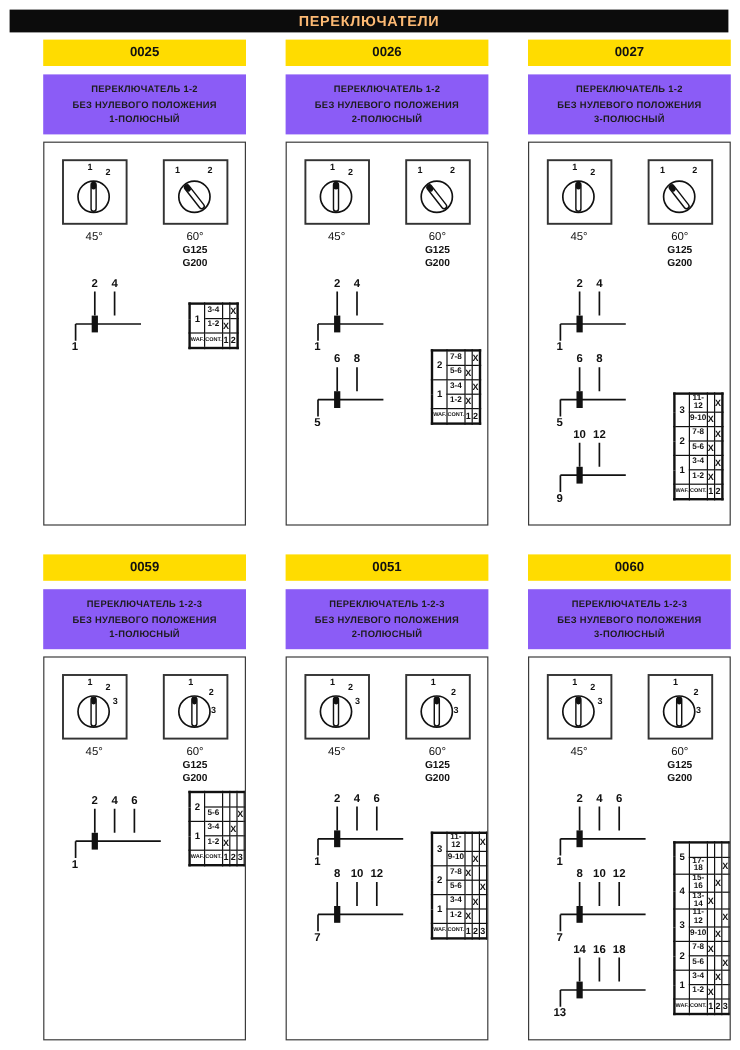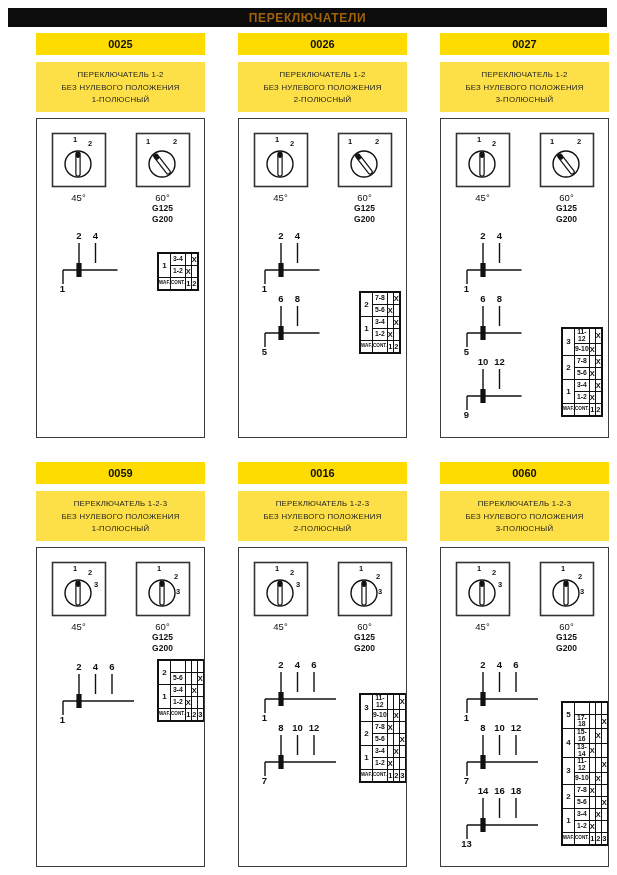--- a/index.html
+++ b/index.html
@@ -1,24 +1,24 @@
 <!DOCTYPE html>
 <html><head>
 <meta charset="utf-8">
 <style>
   html,body{margin:0;padding:0;background:#fff;}
   body{width:617px;height:875px;position:relative;font-family:"Liberation Sans",sans-serif;color:#111;}
-  .title-bar{position:absolute;left:8px;top:8px;width:599px;height:19px;background:#0c0c0c;color:#a16207;
+  .title-bar{position:absolute;left:8px;top:8px;width:599px;height:19px;background:#0c0c0c;color:#fdba74;
     font-weight:bold;font-size:12px;letter-spacing:.6px;display:flex;align-items:center;justify-content:center;}
   .grid{position:absolute;left:8px;top:33px;width:601px;display:grid;grid-template-columns:197px 197px 197px;column-gap:5px;}
   .panel{display:flex;flex-direction:column;padding-left:28px;}
   .panel:nth-child(n+4){margin-top:24px;}
   .code{height:22px;background:#ffdc00;font-weight:bold;font-size:11px;display:flex;align-items:center;justify-content:center;margin-bottom:7px;}
-  .desc{height:50px;background:#fde047;display:flex;flex-direction:column;align-items:center;justify-content:center;
-    font-size:7.8px;letter-spacing:.25px;color:#1c1c1c;gap:3.5px;margin-bottom:6px;}
+  .desc{height:50px;background:#8b5cf6;display:flex;flex-direction:column;align-items:center;justify-content:center;
+    font-size:7.8px;letter-spacing:.25px;color:#1c1c1c;gap:3.5px;margin-bottom:6px;font-weight:bold;}
   .content{height:320px;border:1px solid #3c3c3c;background:#fff;box-sizing:border-box;overflow:hidden;}
   .knobs{display:flex;justify-content:center;gap:28px;margin-top:13px;align-items:flex-start;}
   .knob{display:flex;flex-direction:column;align-items:center;width:56px;}
   .angle{font-weight:normal;font-size:9.5px;margin-top:4px;}
   .subline{font-weight:bold;font-size:8.5px;line-height:11px;}
   .diagram{display:flex;align-items:flex-end;justify-content:space-between;padding:5px 14px 0 16px;}
   .circol{display:flex;flex-direction:column;}
   svg text{font-family:"Liberation Sans",sans-serif;font-weight:bold;fill:#111;}
   table.ctable{border-collapse:collapse;border:2px solid #111;margin-bottom:2px;}
   table.ctable td{border:1px solid #111;text-align:center;vertical-align:middle;padding:0;height:11px;line-height:1;}
@@ -409,21 +409,21 @@
                 <td class="cp">1</td>
                 <td class="cp">2</td>
                 <td class="cp">3</td>
               </tr>
             </tbody>
           </table>
         </div>
       </div>
     </div>
     <div class="panel">
-      <div class="code">0016</div>
+      <div class="code">0051</div>
       <div class="desc">
         <div>ПЕРЕКЛЮЧАТЕЛЬ 1-2-3</div>
         <div>БЕЗ НУЛЕВОГО ПОЛОЖЕНИЯ</div>
         <div>2-ПОЛЮСНЫЙ</div>
       </div>
       <div class="content">
         <div class="knobs">
           <div class="knob">
             <svg width="56" height="56" viewBox="0 0 56 56">
               <rect x="1.5" y="1.5" width="53" height="53" fill="#fff" stroke="#333" stroke-width="1.6"></rect>

